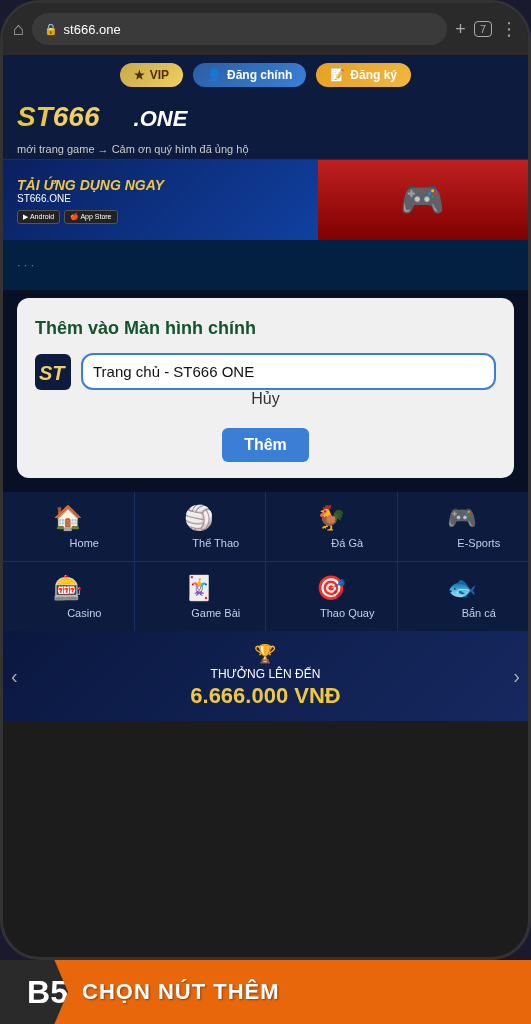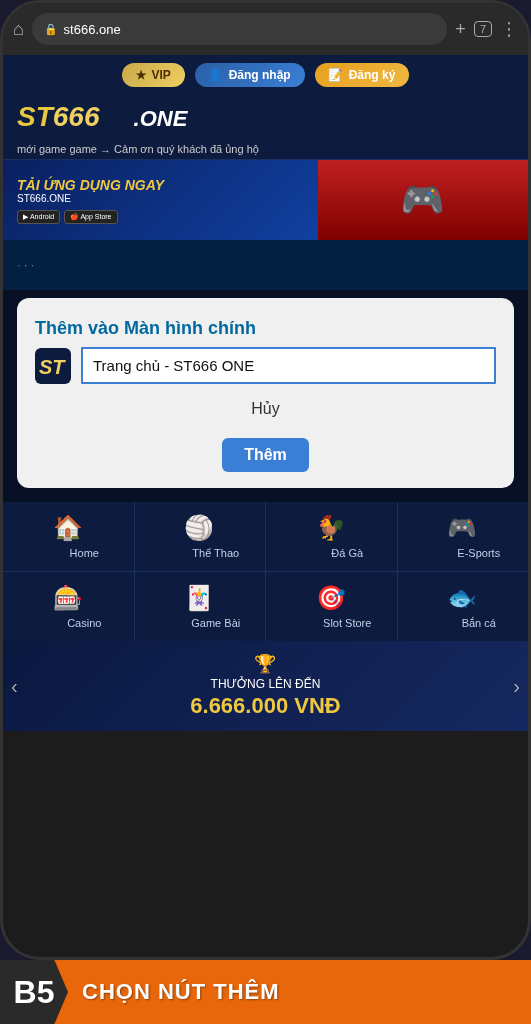--- a/index.html
+++ b/index.html
@@ -178,38 +178,37 @@
     .dialog-box {
       background: #f0f0f0;
       border-radius: 12px;
       padding: 20px 18px 16px;
       position: relative;
       z-index: 10;
     }
     .dialog-title {
       font-size: 18px;
       font-weight: bold;
-      color: #0369a1;
-      margin-bottom: 8px;
+      color: #14532d;
+      margin-bottom: 14px;
     }
     .dialog-input-row {
       display: flex;
       align-items: center;
       gap: 10px;
-      margin-bottom: 16px;
     }
     .dialog-logo-icon {
       width: 36px;
       height: 36px;
       flex-shrink: 0;
     }
     .dialog-input {
       flex: 1;
       border: 2px solid #3a7fd5;
-      border-radius: 1px;
+      border-radius: 12px;
       padding: 8px 10px;
       font-size: 15px;
       color: #111;
       background: #fff;
       outline: none;
     }
     .dialog-buttons {
       display: flex;
       justify-content: flex-end;
       gap: 20px;
@@ -315,21 +314,21 @@
       align-items: center;
       gap: 0;
       flex-shrink: 0;
     }
     .step-number-box {
       background: #2a2a2a;
       width: 68px;
       height: 64px;
       display: flex;
       align-items: center;
-      justify-content: center;
+      justify-content: flex-end;
       clip-path: polygon(0 0, 80% 0, 100% 50%, 80% 100%, 0 100%);
       flex-shrink: 0;
     }
     .step-number {
       font-size: 32px;
       font-weight: 900;
       color: #fff;
     }
     .step-text {
       font-size: 22px;
@@ -368,36 +367,36 @@
 
   <div class="website-content">
 
     <div class="top-nav">
       <button class="nav-btn vip-btn">
         <span>★</span>
         <span>VIP</span>
       </button>
       <button class="nav-btn login-btn">
         <span>👤</span>
-        <span>Đăng nhập</span>
+        <span>Đăng chính</span>
       </button>
       <button class="nav-btn register-btn">
         <span>📝</span>
         <span>Đăng ký</span>
       </button>
     </div>
 
     <div class="logo-area">
       <span class="st-logo-svg">
         <span class="logo-s">S</span><span class="logo-t">T</span><span class="logo-666" style="color:#f0d060;">666</span><span class="logo-dot-one">.ONE</span>
       </span>
     </div>
 
     <div class="ticker-bar">
-      <span>mới game game → Cảm ơn quý khách đã ủng hộ</span>
+      <span>mới trang game → Cảm ơn quý hình đã ủng hộ</span>
     </div>
 
     <div class="banner-area">
       <div style="position:absolute;left:0;top:0;bottom:0;width:60%;background:linear-gradient(135deg,#0a2060,#1040a0);display:flex;flex-direction:column;justify-content:center;padding:10px 14px;">
         <div class="banner-title">TẢI ỨNG DỤNG NGAY</div>
         <div class="banner-subtitle">ST666.ONE</div>
         <div class="store-badges" style="position:relative;left:0;bottom:0;margin-top:6px;">
           <div class="store-badge">
             <span>▶</span>
             <span>Android</span>
@@ -458,21 +457,21 @@
       <div class="menu-item">
         <span class="menu-item-icon">🎰</span>
         <span class="menu-item-label">Casino</span>
       </div>
       <div class="menu-item">
         <span class="menu-item-icon">🃏</span>
         <span class="menu-item-label">Game Bài</span>
       </div>
       <div class="menu-item">
         <span class="menu-item-icon">🎯</span>
-        <span class="menu-item-label">Slot Store</span>
+        <span class="menu-item-label">Thao Quay</span>
       </div>
       <div class="menu-item">
         <span class="menu-item-icon">🐟</span>
         <span class="menu-item-label">Bắn cá</span>
       </div>
     </div>
 
     <div class="bottom-banner">
       <span class="bottom-banner-left-arrow">‹</span>
       <div class="bottom-banner-content">

